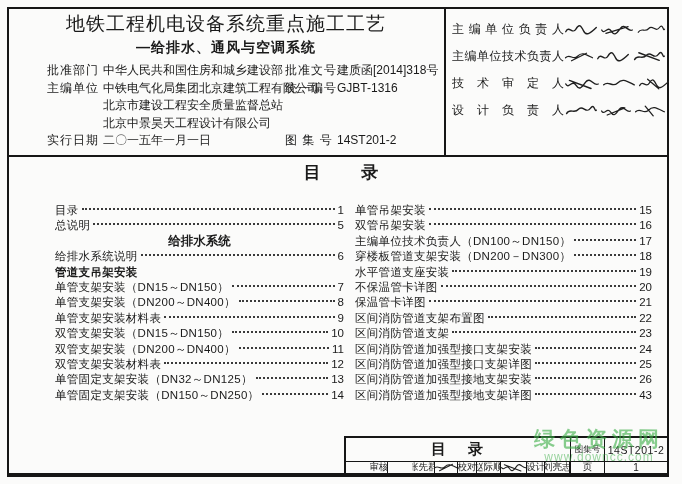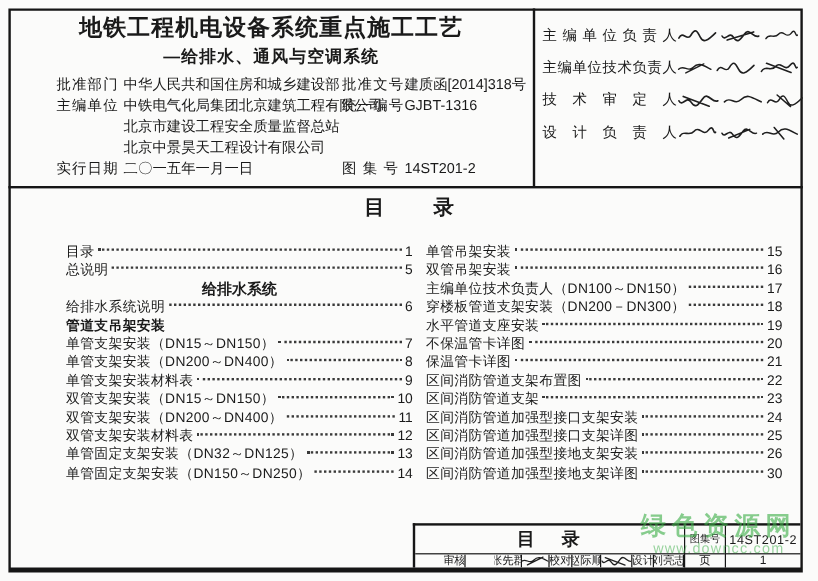--- a/index.html
+++ b/index.html
@@ -5,21 +5,21 @@
   html,body{margin:0;padding:0;width:682px;height:484px;background:#fbfbfa;
     font-family:"Liberation Sans","DejaVu Sans",sans-serif;color:#1a1a1a;overflow:hidden;position:relative;}
   .abs{position:absolute;}
   
   #frame{left:7px;top:7px;width:662px;height:470px;box-sizing:border-box;
     border:2px solid #161616;border-bottom-width:4px;}
   #header-vline{left:444px;top:7px;width:2px;height:148px;background:#161616;}
   #header-hline{left:7px;top:155px;width:662px;height:2px;background:#161616;}
   
   #header-left{left:10px;top:12px;width:432px;}
-  #doc-title{text-align:center;font-size:19px;font-weight:bold;letter-spacing:1px;line-height:24px;}
+  #doc-title{text-align:center;font-size:19px;font-weight:normal;letter-spacing:1px;line-height:24px;}
   #doc-subtitle{text-align:center;font-size:14px;font-weight:bold;letter-spacing:1px;line-height:20px;margin-top:1px;}
   .info-row{position:relative;height:17.5px;font-size:12px;line-height:17.5px;white-space:nowrap;}
   #info-rows{margin-top:5px;padding-left:37px;}
   .info-label{display:inline-block;width:56px;letter-spacing:1px;}
   .info-value{display:inline-block;}
   .info-label2{position:absolute;left:238px;letter-spacing:1px;}
   .info-value2{position:absolute;left:290px;}
   
   #sig-panel{left:452px;top:16px;width:214px;}
   .sig-row{display:flex;align-items:center;height:27px;}
@@ -266,21 +266,21 @@
       <span class="p">25</span>
     </div>
     <div class="toc-row">
       <span class="t">区间消防管道加强型接地支架安装</span>
       <span class="dots"></span>
       <span class="p">26</span>
     </div>
     <div class="toc-row">
       <span class="t">区间消防管道加强型接地支架详图</span>
       <span class="dots"></span>
-      <span class="p">30</span>
+      <span class="p">43</span>
     </div>
   </div>
 
 <div class="abs" id="title-block">
   <div class="tb-cell" id="tb-title">目 录</div>
   <div class="tb-cell" id="tb-atlas-label">图集号</div>
   <div class="tb-cell" id="tb-atlas-no">14ST201-2</div>
   <div class="tb-cell tb-bottom" id="tb-sig-strip">
     <span class="tbs" style="width:23px;">审核</span>
     <span class="tbs" style="width:29px;margin-left:24px;">张先群</span>

